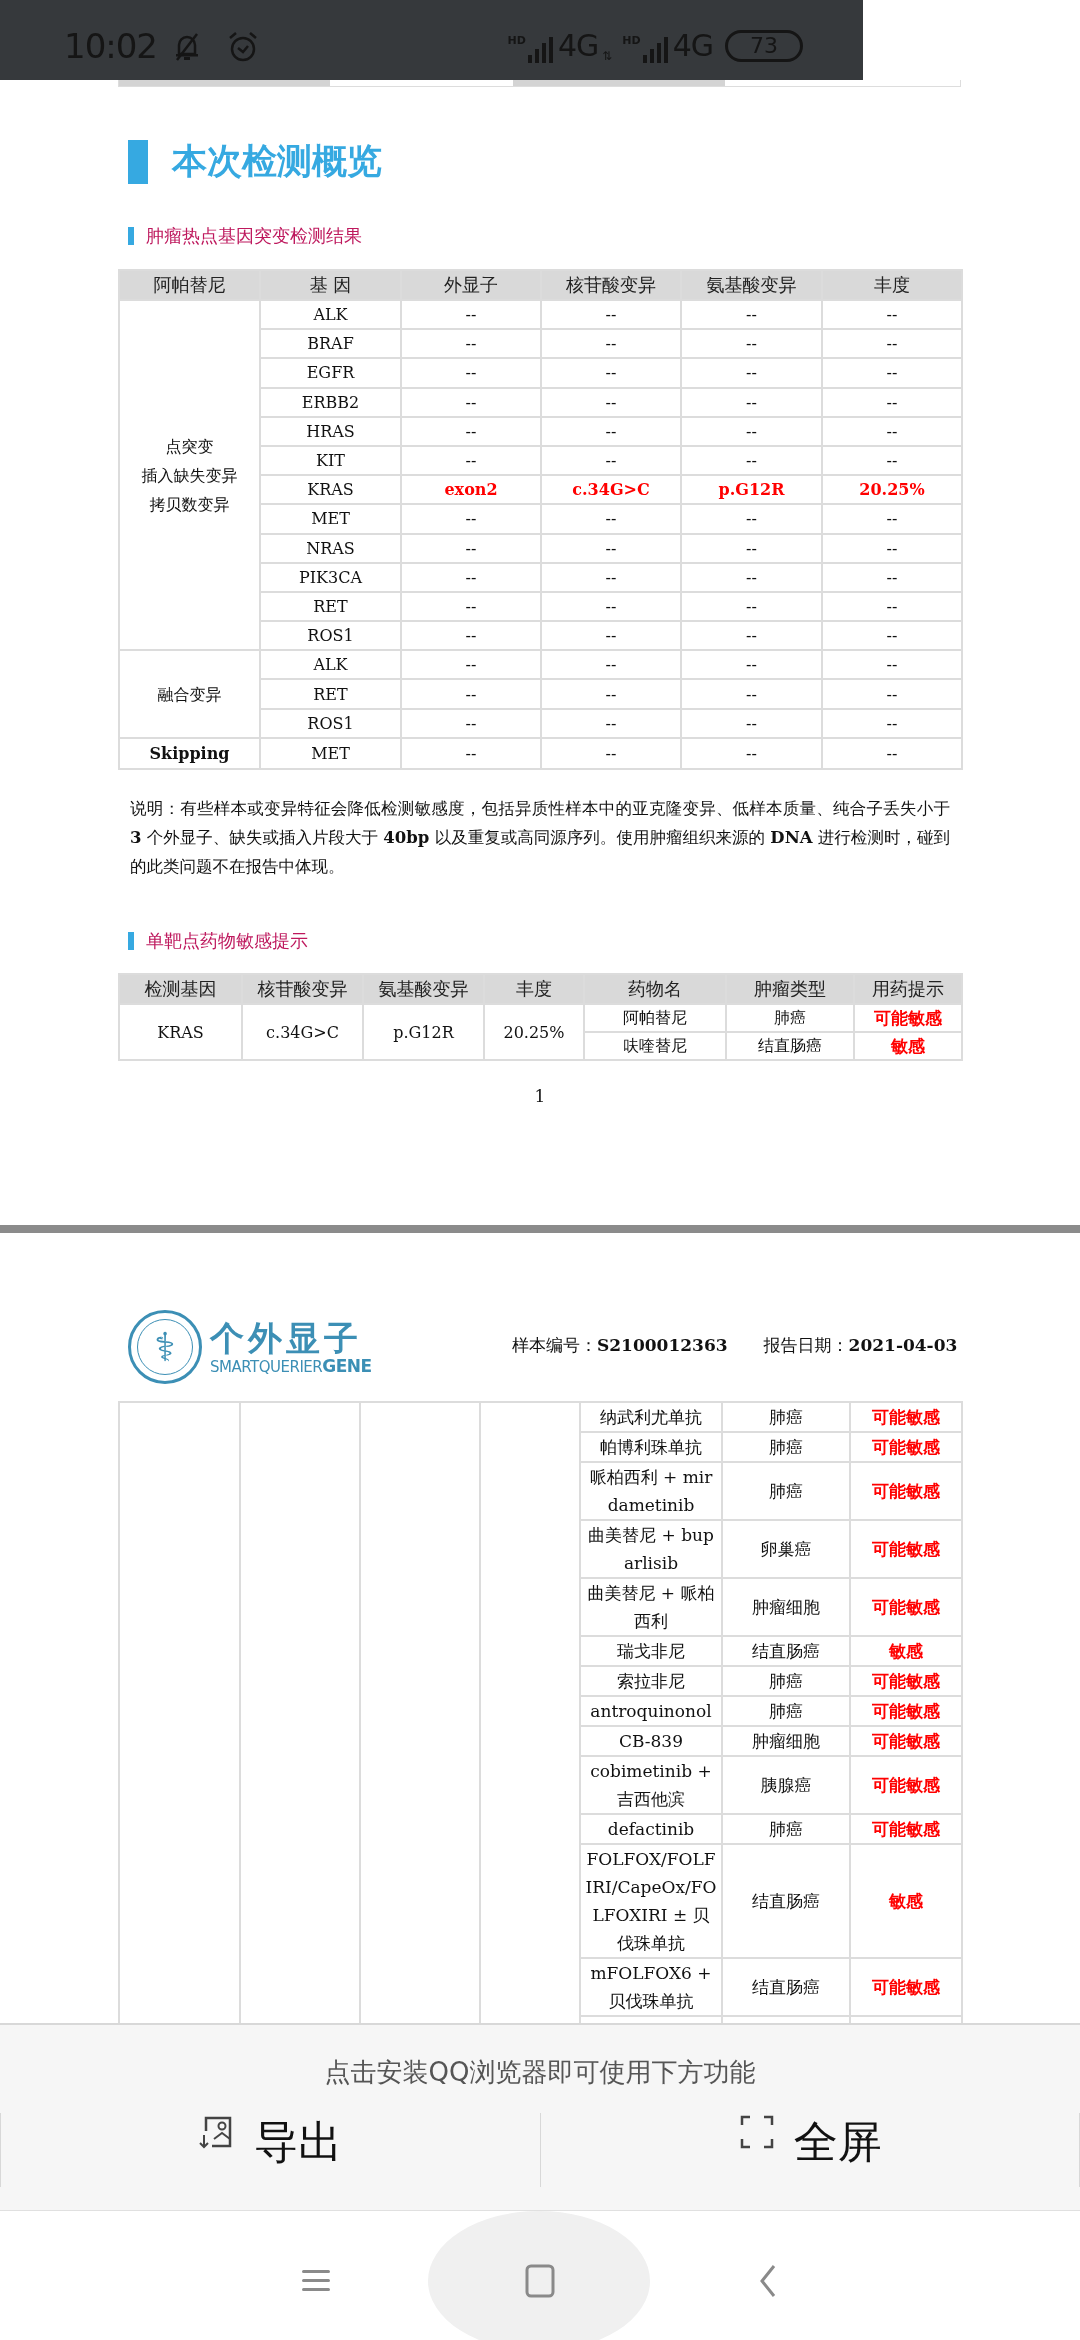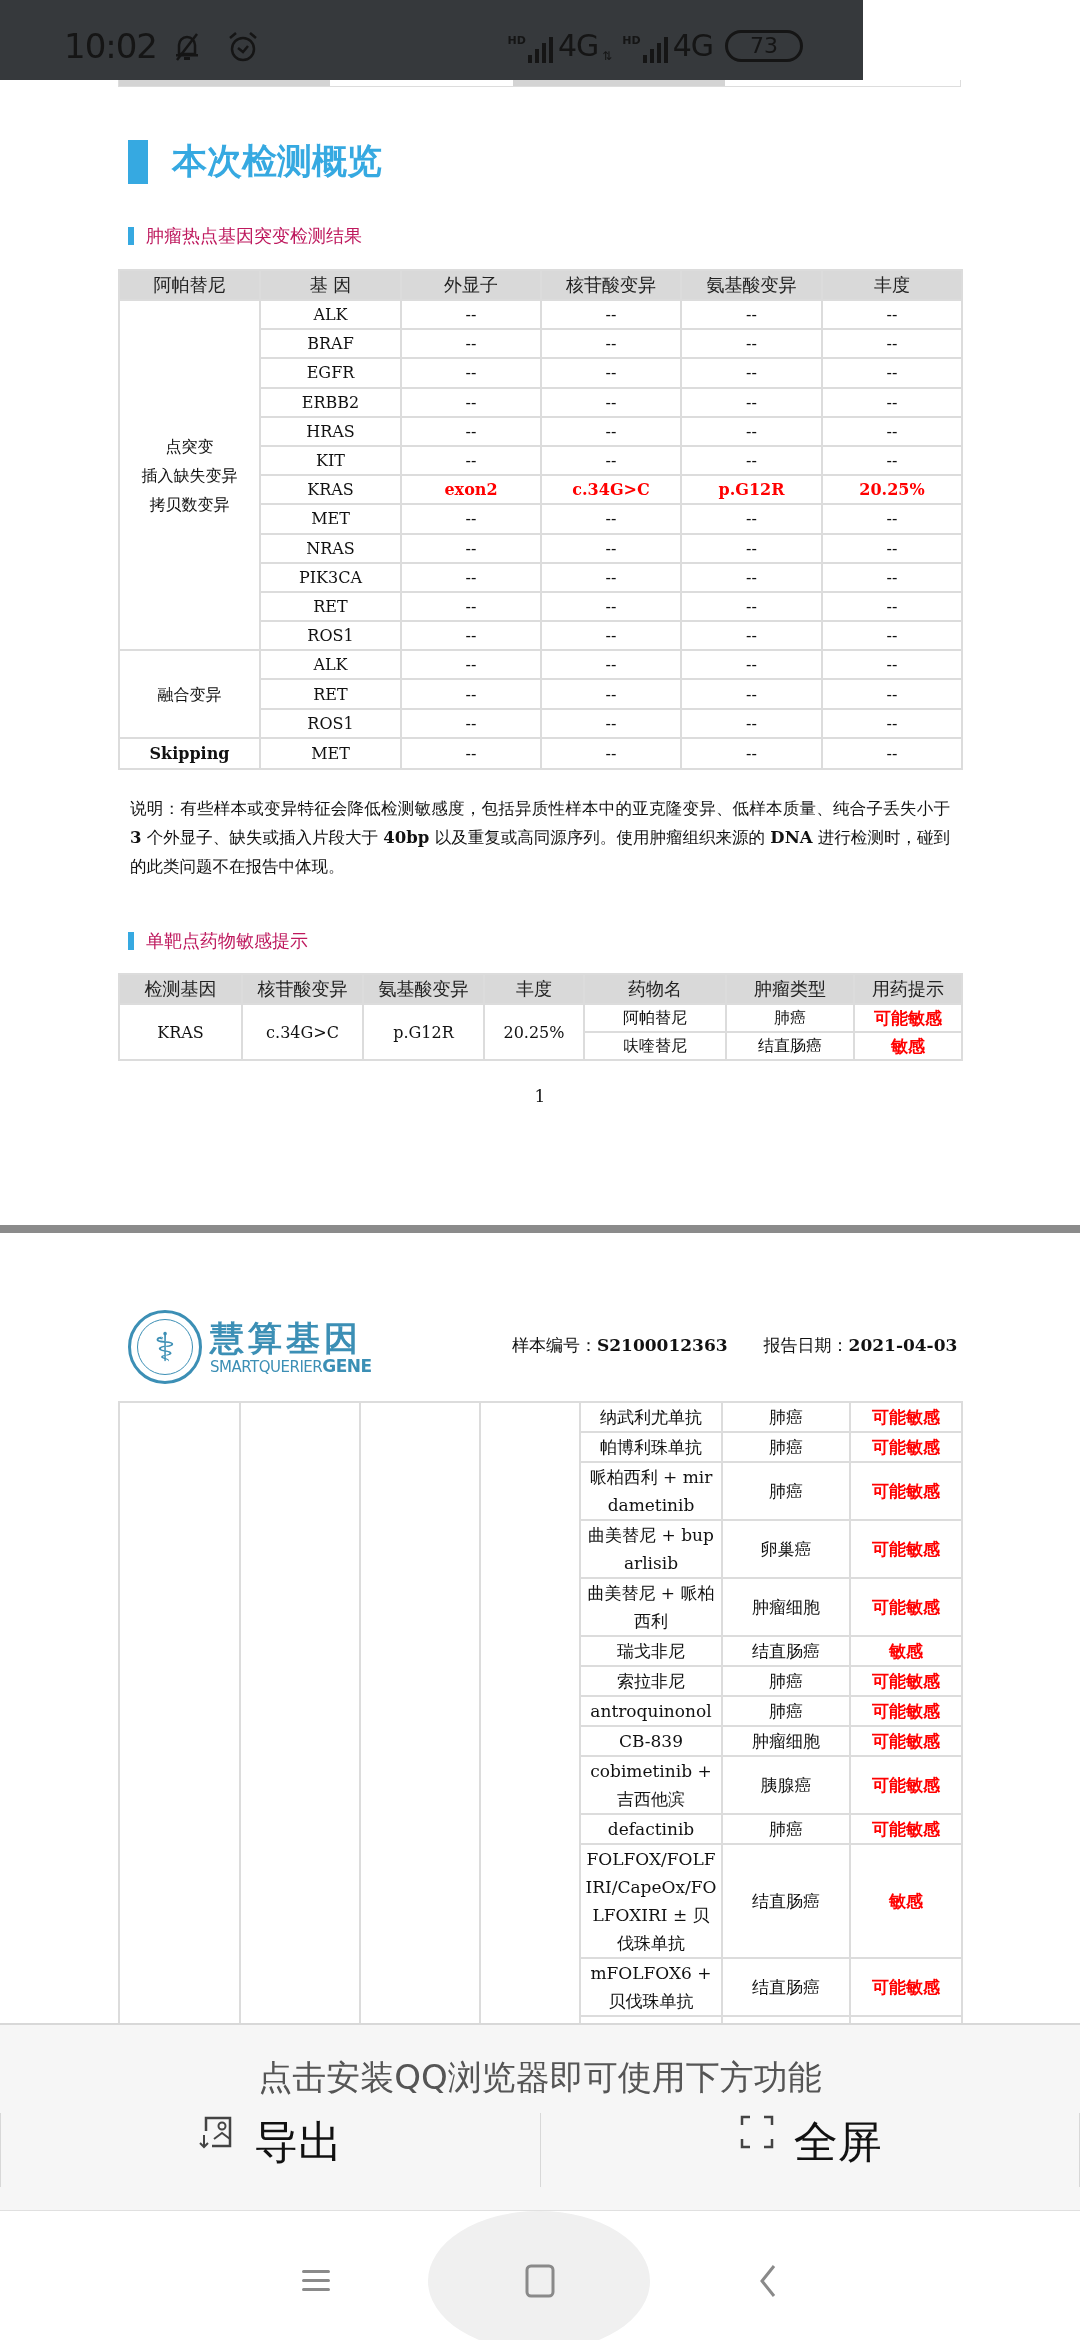--- a/index.html
+++ b/index.html
@@ -62,21 +62,21 @@
   .logo-en { font-family: "DejaVu Sans", sans-serif; font-size: 15px; color: #3c8fb5; line-height: 18px; letter-spacing: -0.5px; }
   .logo-en b { font-size: 17px; }
   .report-meta { position: absolute; left: 512px; top: 1334px; font-family: "DejaVu Sans", sans-serif; font-size: 17px; display: flex; gap: 36px; color: #111; }
   .report-meta .v { font-family: "DejaVu Serif", serif; font-weight: bold; }
 
   #t3 { left: 118px; top: 1401px; width: 843px; }
   #t3 td { font-size: 17px; line-height: 28px; padding: 0 4px; }
 
   
   .qq-panel { position: absolute; left: 0; top: 2023px; width: 1080px; height: 187px; background: #f6f6f6; border-top: 2px solid #d8d8d8; z-index: 5; }
-  .qq-tip { position: absolute; top: 30px; width: 100%; text-align: center; font-family: "DejaVu Sans", sans-serif; font-size: 34px; color: #555; }
+  .qq-tip { position: absolute; top: 30px; width: 100%; text-align: center; font-family: "DejaVu Sans", sans-serif; font-size: 26px; color: #555; }
   .qq-actions { position: absolute; top: 88px; left: 0; width: 1080px; height: 74px; display: flex; }
   .qq-btn { flex: 1; display: flex; align-items: flex-start; justify-content: center; gap: 18px; border-left: 1px solid #d8d8d8; font-family: "DejaVu Sans", sans-serif; font-size: 44px; color: #111; cursor: pointer; }
   .qq-btn:first-child { border-left: 1px solid #d8d8d8; }
   .qq-btn:last-child { border-right: 1px solid #d8d8d8; }
   .qq-icon { width: 38px; height: 38px; }
 
   
   .navbar { position: absolute; left: 0; top: 2210px; width: 1080px; height: 130px; background: #ffffff; border-top: 1px solid #e0e0e0; z-index: 5; }
   .nav-home-bg { position: absolute; left: 428px; top: 0; width: 222px; height: 140px; background: #f0f0f0; border-radius: 50%/50%; }
   .nav-btn { position: absolute; top: 50px; width: 40px; height: 40px; display: flex; align-items: center; justify-content: center; cursor: pointer; }
@@ -338,21 +338,21 @@
 
 <div class="pagenum">1</div>
 
 <div class="page-divider"></div>
 
 <div class="logo">
   <div class="logo-circle">
       <span>⚕</span>
     </div>
   <div class="logo-text">
-    <span class="logo-cn">慧算基因</span>
+    <span class="logo-cn">个外显子</span>
     <span class="logo-en"><span>SMARTQUERIER</span><b>GENE</b></span>
   </div>
 </div>
 
 <div class="report-meta">
   <span><span>样本编号：</span><span class="v">S2100012363</span></span>
   <span><span>报告日期：</span><span class="v">2021-04-03</span></span>
 </div>
 
 <table id="t3">

